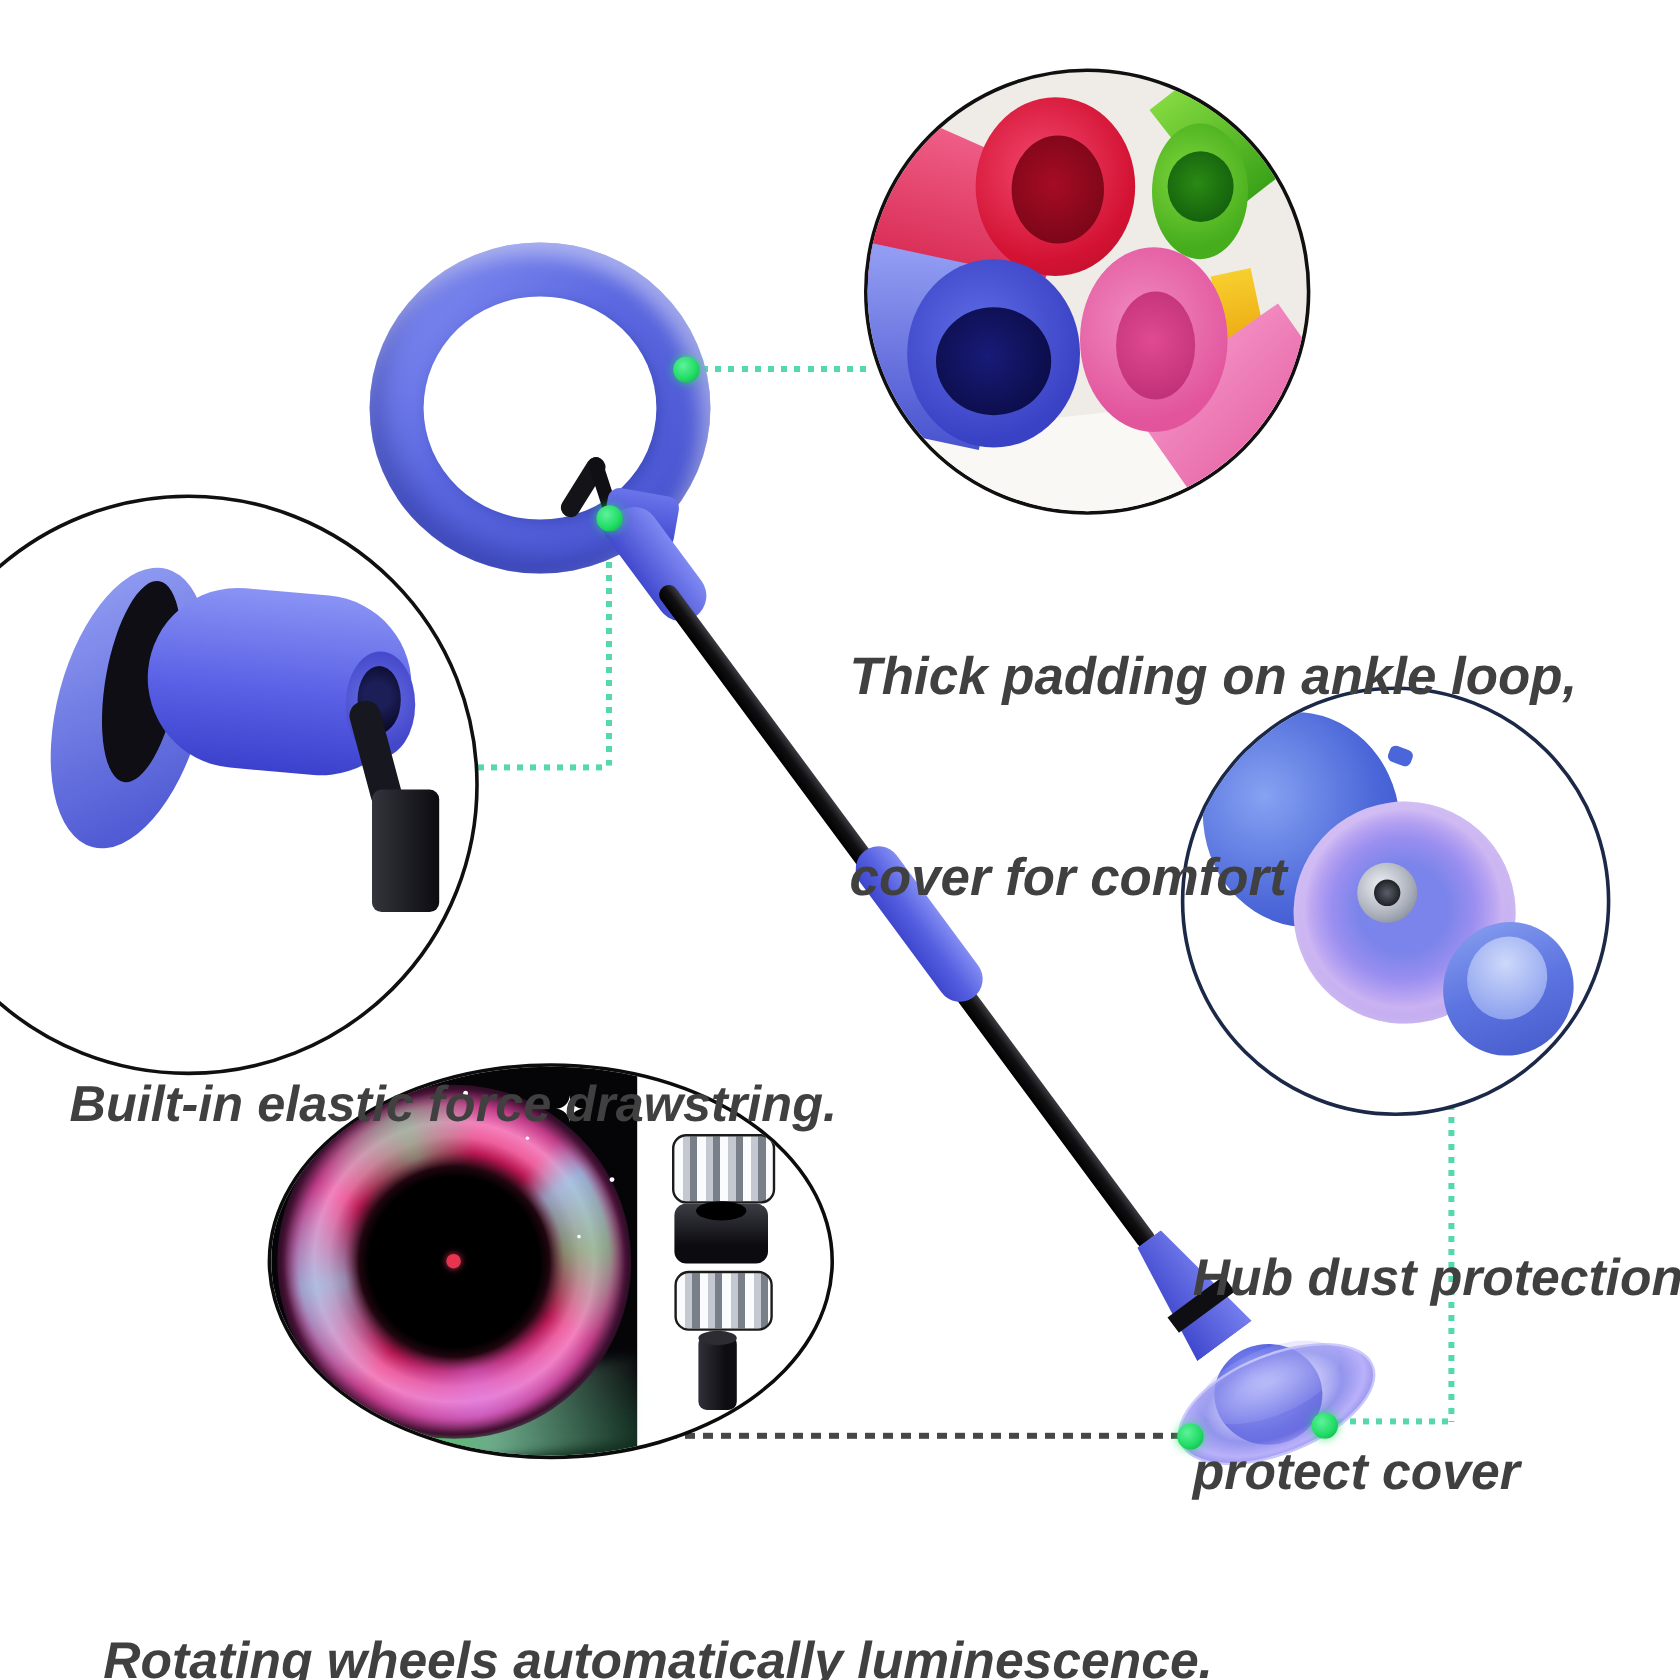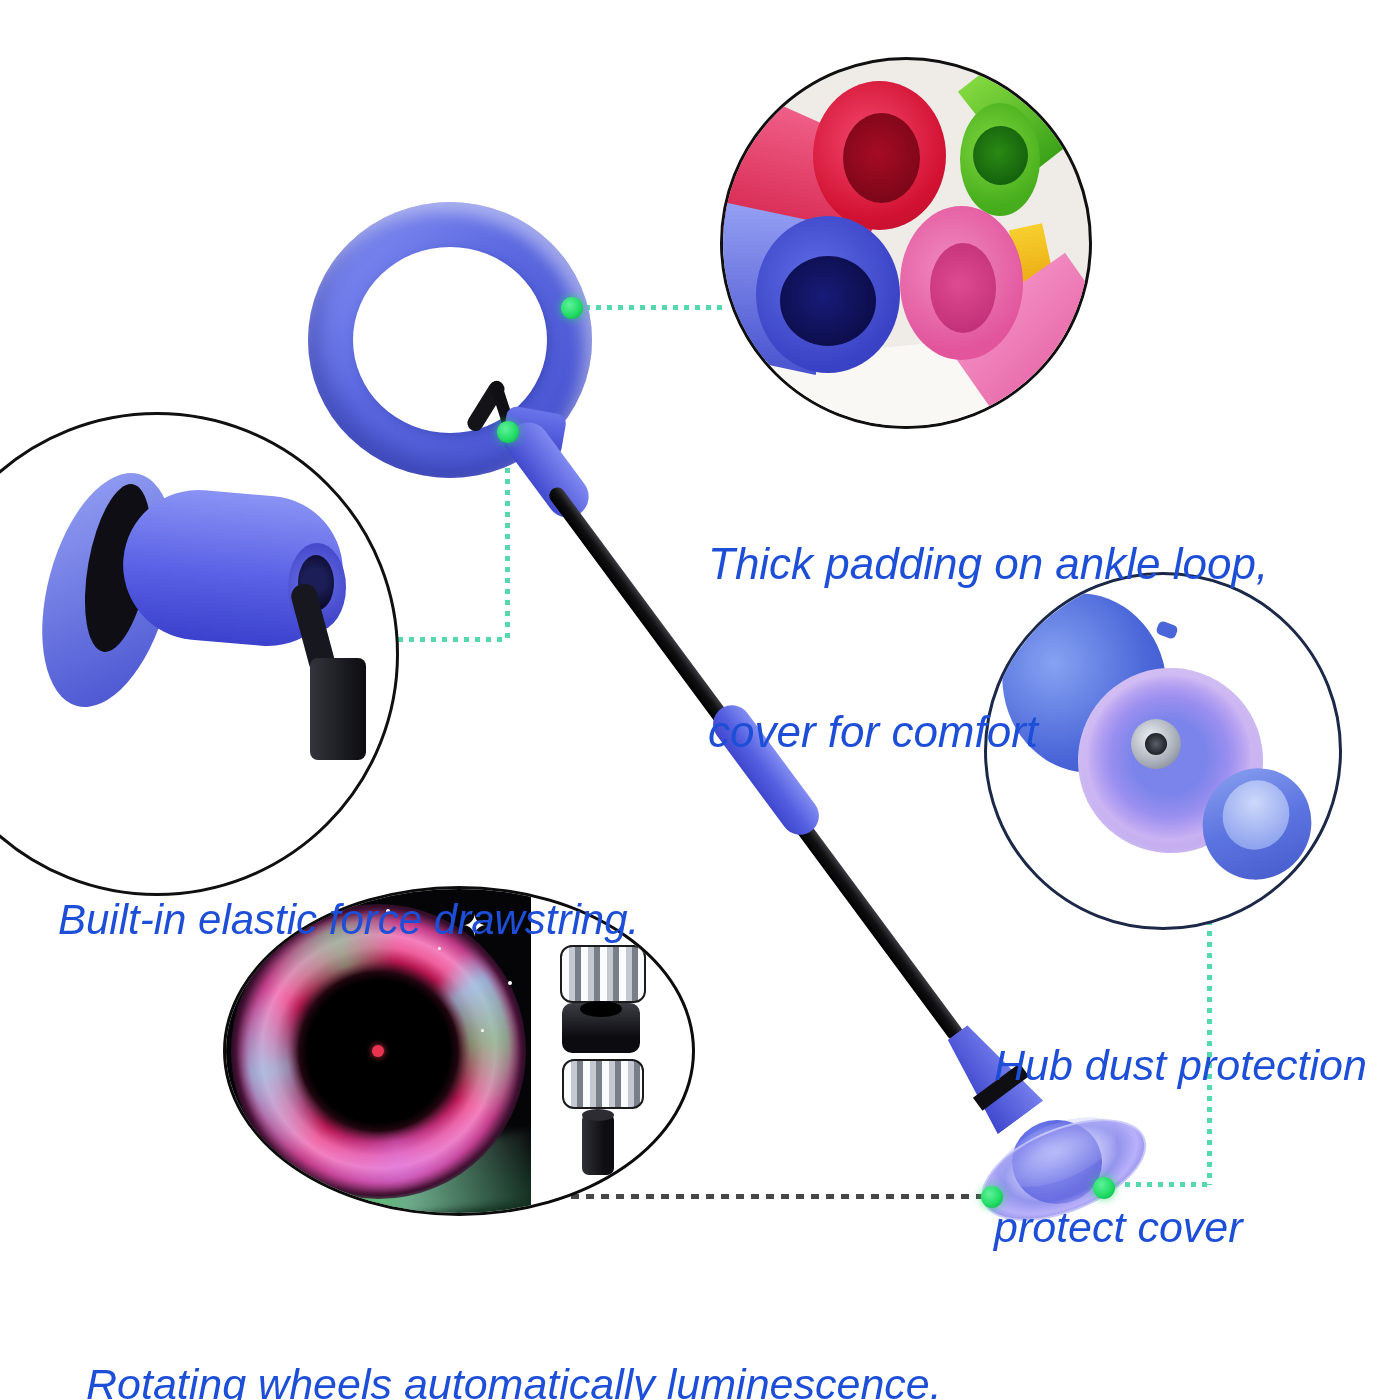--- a/index.html
+++ b/index.html
@@ -1,19 +1,19 @@
 <!DOCTYPE html>
 <html><head>
 <meta charset="utf-8">
 <style>
   html,body{margin:0;padding:0;background:#ffffff;}
   #canvas{position:relative;width:1400px;height:1400px;background:#ffffff;overflow:hidden;
           font-family:"Liberation Sans",sans-serif;}
   .abs{position:absolute;}
-  .caption{position:absolute;font-style:italic;color:#1d4ed8;white-space:pre;}
+  .caption{position:absolute;font-style:italic;color:#404040;white-space:pre;font-weight:bold;}
   .dash-h{position:absolute;height:5px;}
   .dash-v{position:absolute;width:5px;}
   .teal-h{background:repeating-linear-gradient(90deg,#55d8ac 0 5px,transparent 5px 11px);}
   .teal-v{background:repeating-linear-gradient(180deg,#55d8ac 0 5px,transparent 5px 11px);}
   .gray-h{background:repeating-linear-gradient(90deg,#474747 0 8px,transparent 8px 15px);}
   .marker{position:absolute;width:22px;height:22px;border-radius:50%;
           background:radial-gradient(circle at 38% 35%,#5ef29a,#22dd66 55%,#14b84f 85%);
           box-shadow:0 0 8px rgba(40,220,110,.75);}
   .circle-inset{position:absolute;border-radius:50%;overflow:hidden;}
   .round{border-radius:50%;}

